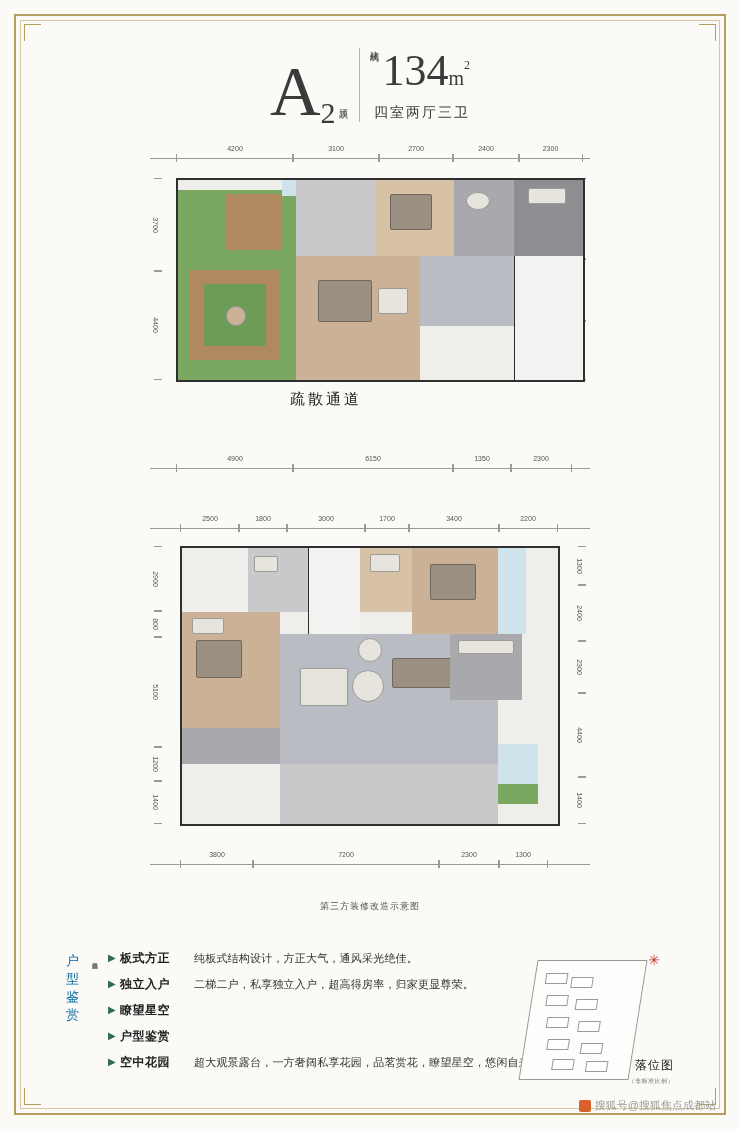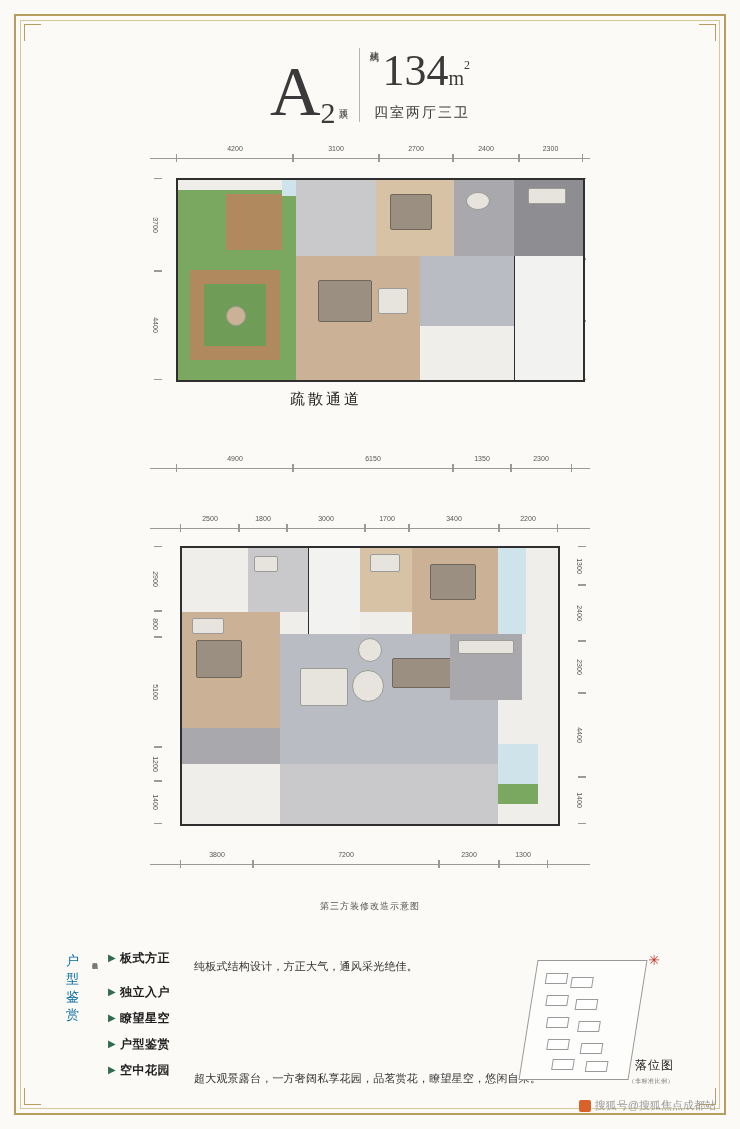--- a/index.html
+++ b/index.html
@@ -151,21 +151,21 @@
   }
   .feat-list{margin-left:48px;}
   .feat-row{display:flex;align-items:flex-start;margin-bottom:10px;}
   .feat-marker{
     width:12px;flex:0 0 12px;color:#2f6b4f;font-size:10px;line-height:16px;
   }
   .feat-key{
     flex:0 0 74px;font-size:12px;font-weight:bold;color:#1d1d1d;line-height:16px;
     letter-spacing:0.5px;
   }
-  .feat-val{font-size:11px;color:#333;line-height:16px;letter-spacing:0.2px;margin-top:8px;}
+  .feat-val{font-size:11px;color:#333;line-height:16px;letter-spacing:0.2px;}
 
   
   .sitemap{
     position:absolute;right:62px;top:952px;width:150px;height:140px;
   }
   .site-shape{
     position:absolute;left:0;top:8px;width:108px;height:118px;
     border:1px solid #999;background:#fdfdfc;
     transform:skewX(-9deg);
   }
@@ -393,20 +393,21 @@
   <div class="feat-head-note">以上信息仅供参考</div>
   <div class="feat-list">
     <div class="feat-row">
       <div class="feat-marker">▶</div>
       <div class="feat-key">板式方正</div>
       <div class="feat-val">纯板式结构设计，方正大气，通风采光绝佳。</div>
     </div>
     <div class="feat-row">
       <div class="feat-marker">▶</div>
       <div class="feat-key">独立入户</div>
+      <div class="feat-val">二梯二户，私享独立入户，超高得房率，归家更显尊荣。</div>
     </div>
     <div class="feat-row">
       <div class="feat-marker">▶</div>
       <div class="feat-key">瞭望星空</div>
     </div>
     <div class="feat-row">
       <div class="feat-marker">▶</div>
       <div class="feat-key">户型鉴赏</div>
     </div>
     <div class="feat-row">

